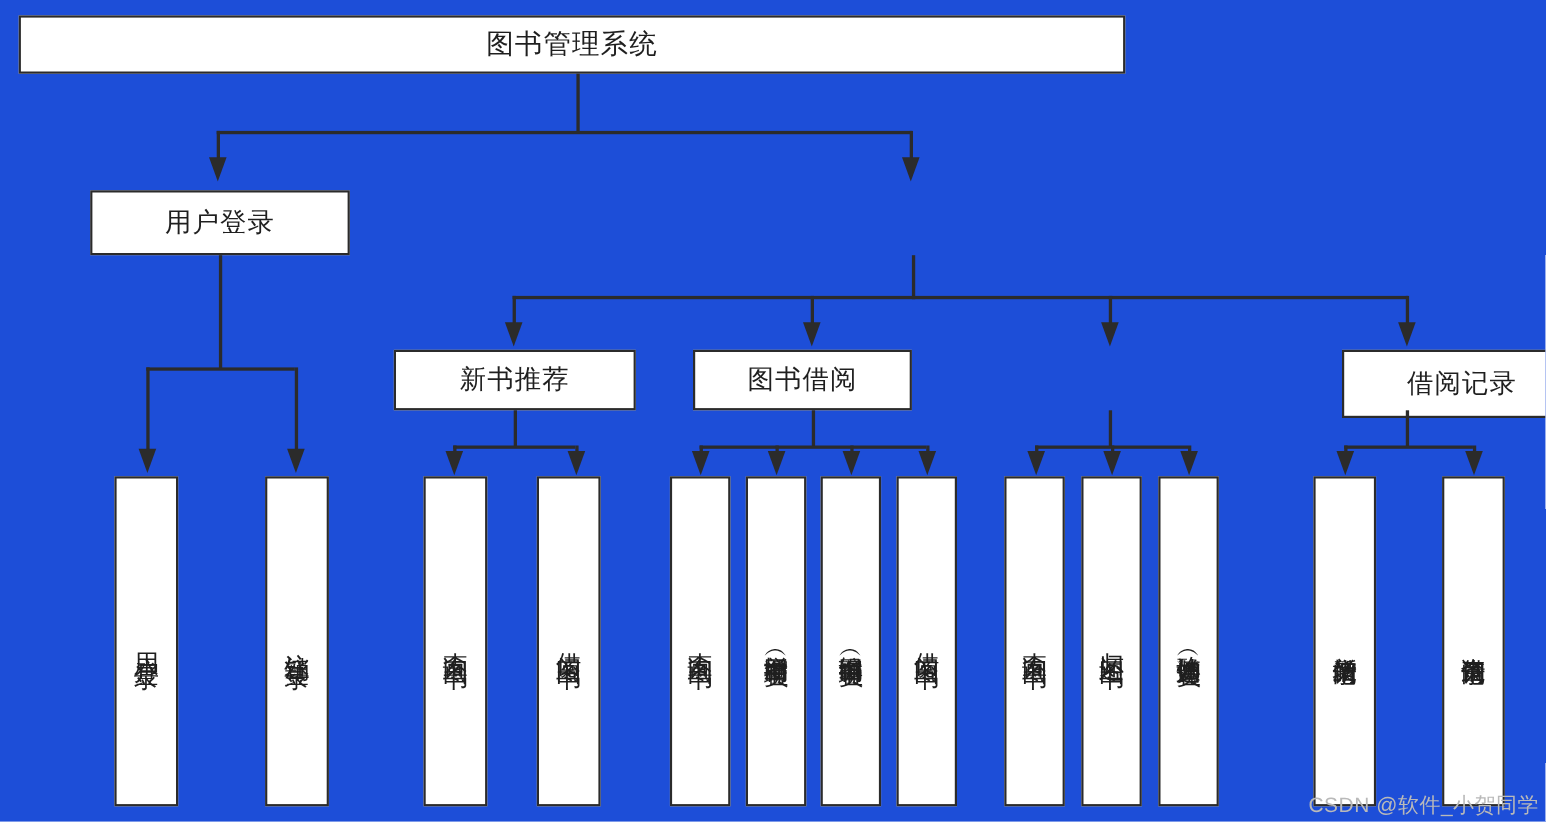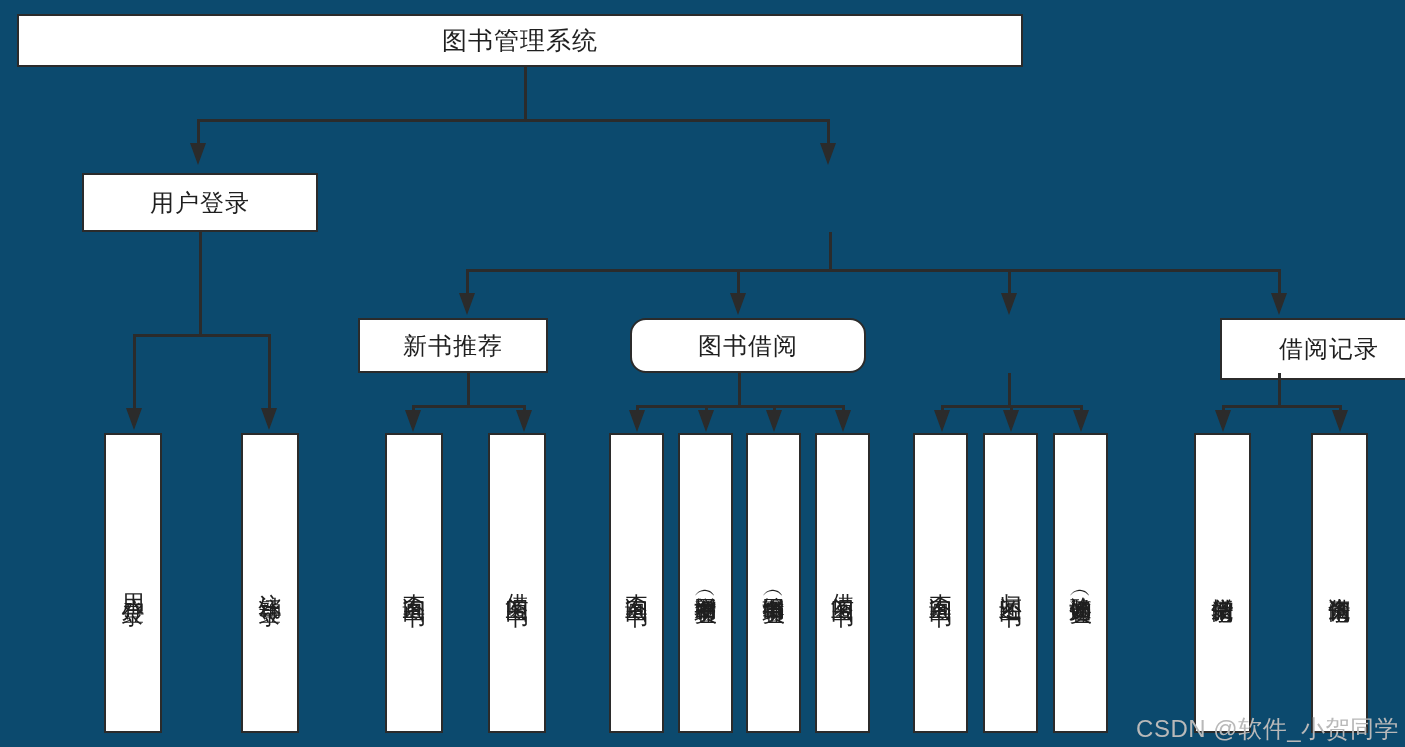--- a/index.html
+++ b/index.html
@@ -6,21 +6,21 @@
   html,body{margin:0;padding:0;background:#ffffff;}
   body{
     font-family:"Liberation Sans","DejaVu Sans",sans-serif;
     color:#1a1a1a;
     -webkit-font-smoothing:antialiased;
   }
   #canvas{
     position:relative;
     width:1405px;
     height:747px;
-    background:#0c4a6e;
+    background:#1d4ed8;
     overflow:hidden;
   }
   
   .node{
     position:absolute;
     box-sizing:border-box;
     border:2.5px solid #2b2b2b;
     background:#ffffff;
     display:flex;
     align-items:center;
@@ -66,21 +66,21 @@
     width:0;height:0;
     border-left:8px solid transparent;
     border-right:8px solid transparent;
     border-top:22px solid #2b2b2b;
   }
   
   #watermark{
     position:absolute;
     right:6px;
     bottom:2px;
-    font-size:24px;
+    font-size:19px;
     color:#b9b9b9;
     letter-spacing:.5px;
     white-space:nowrap;
     pointer-events:none;
   }
 </style>
 </head>
 <body>
 
 <div id="canvas">
@@ -113,24 +113,24 @@
   <div class="ln h" style="left:466px;top:269px;width:814px;height:2.5px;"></div>
   <div class="ln v" style="left:466px;top:269px;height:26px;"></div>
   <div class="arrow" style="left:459px;top:293px;"></div>
   <div class="ln v" style="left:737px;top:269px;height:26px;"></div>
   <div class="arrow" style="left:730px;top:293px;"></div>
   <div class="ln v" style="left:1008px;top:269px;height:26px;"></div>
   <div class="arrow" style="left:1001px;top:293px;"></div>
   <div class="ln v" style="left:1278px;top:269px;height:26px;"></div>
   <div class="arrow" style="left:1271px;top:293px;"></div>
 
-  <div class="node h" style="left:358px;top:318px;width:190px;height:55px;">
+  <div class="node h" style="left:358px;top:318px;width:220px;height:55px;">
     <span>新书推荐</span>
   </div>
-  <div class="node h" style="left:630px;top:318px;width:236px;height:55px;border-radius:16px;">
+  <div class="node h" style="left:630px;top:318px;width:199px;height:55px;">
     <span>图书借阅</span>
   </div>
   <div class="node h" style="left:1220px;top:318px;width:218px;height:62px;">
     <span>借阅记录</span>
   </div>
 
   <div class="ln v" style="left:467px;top:373px;height:34px;"></div>
   <div class="ln h" style="left:412px;top:405px;width:111px;height:2.5px;"></div>
   <div class="ln v" style="left:412px;top:405px;height:10px;"></div>
   <div class="arrow" style="left:405px;top:410px;"></div>

